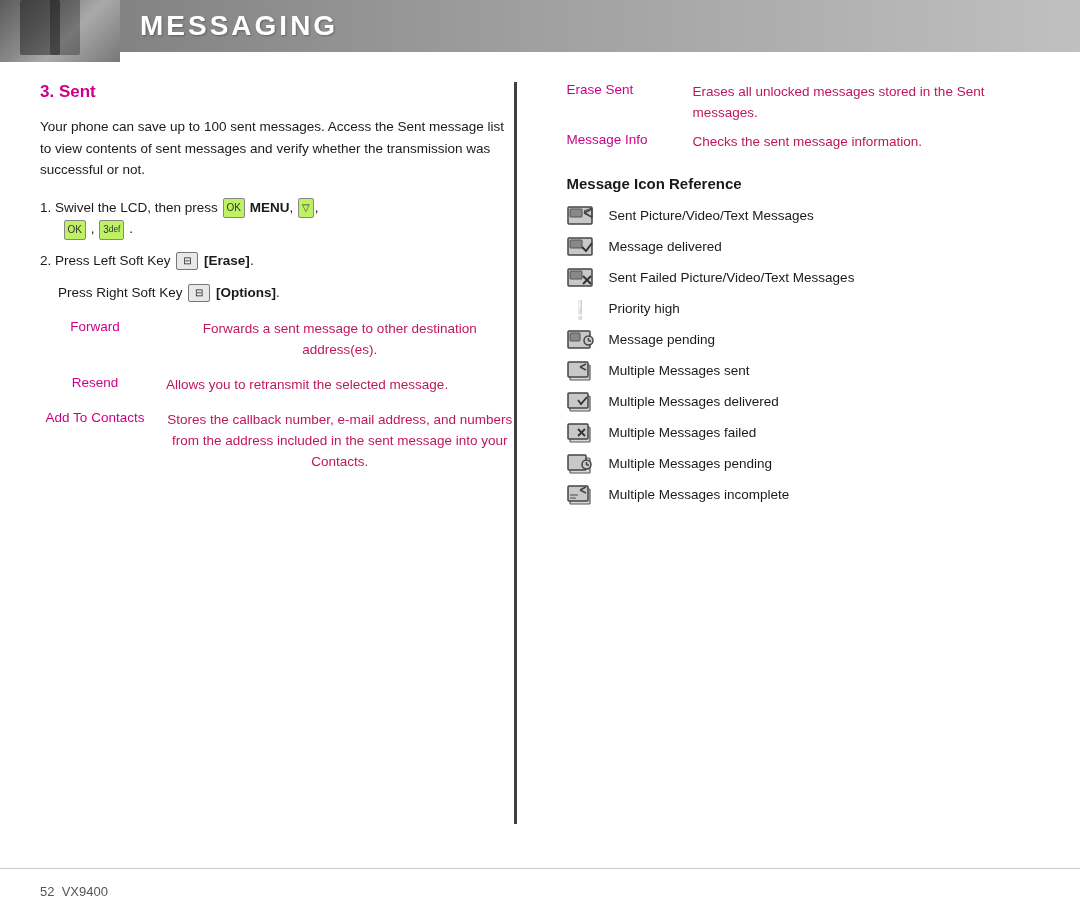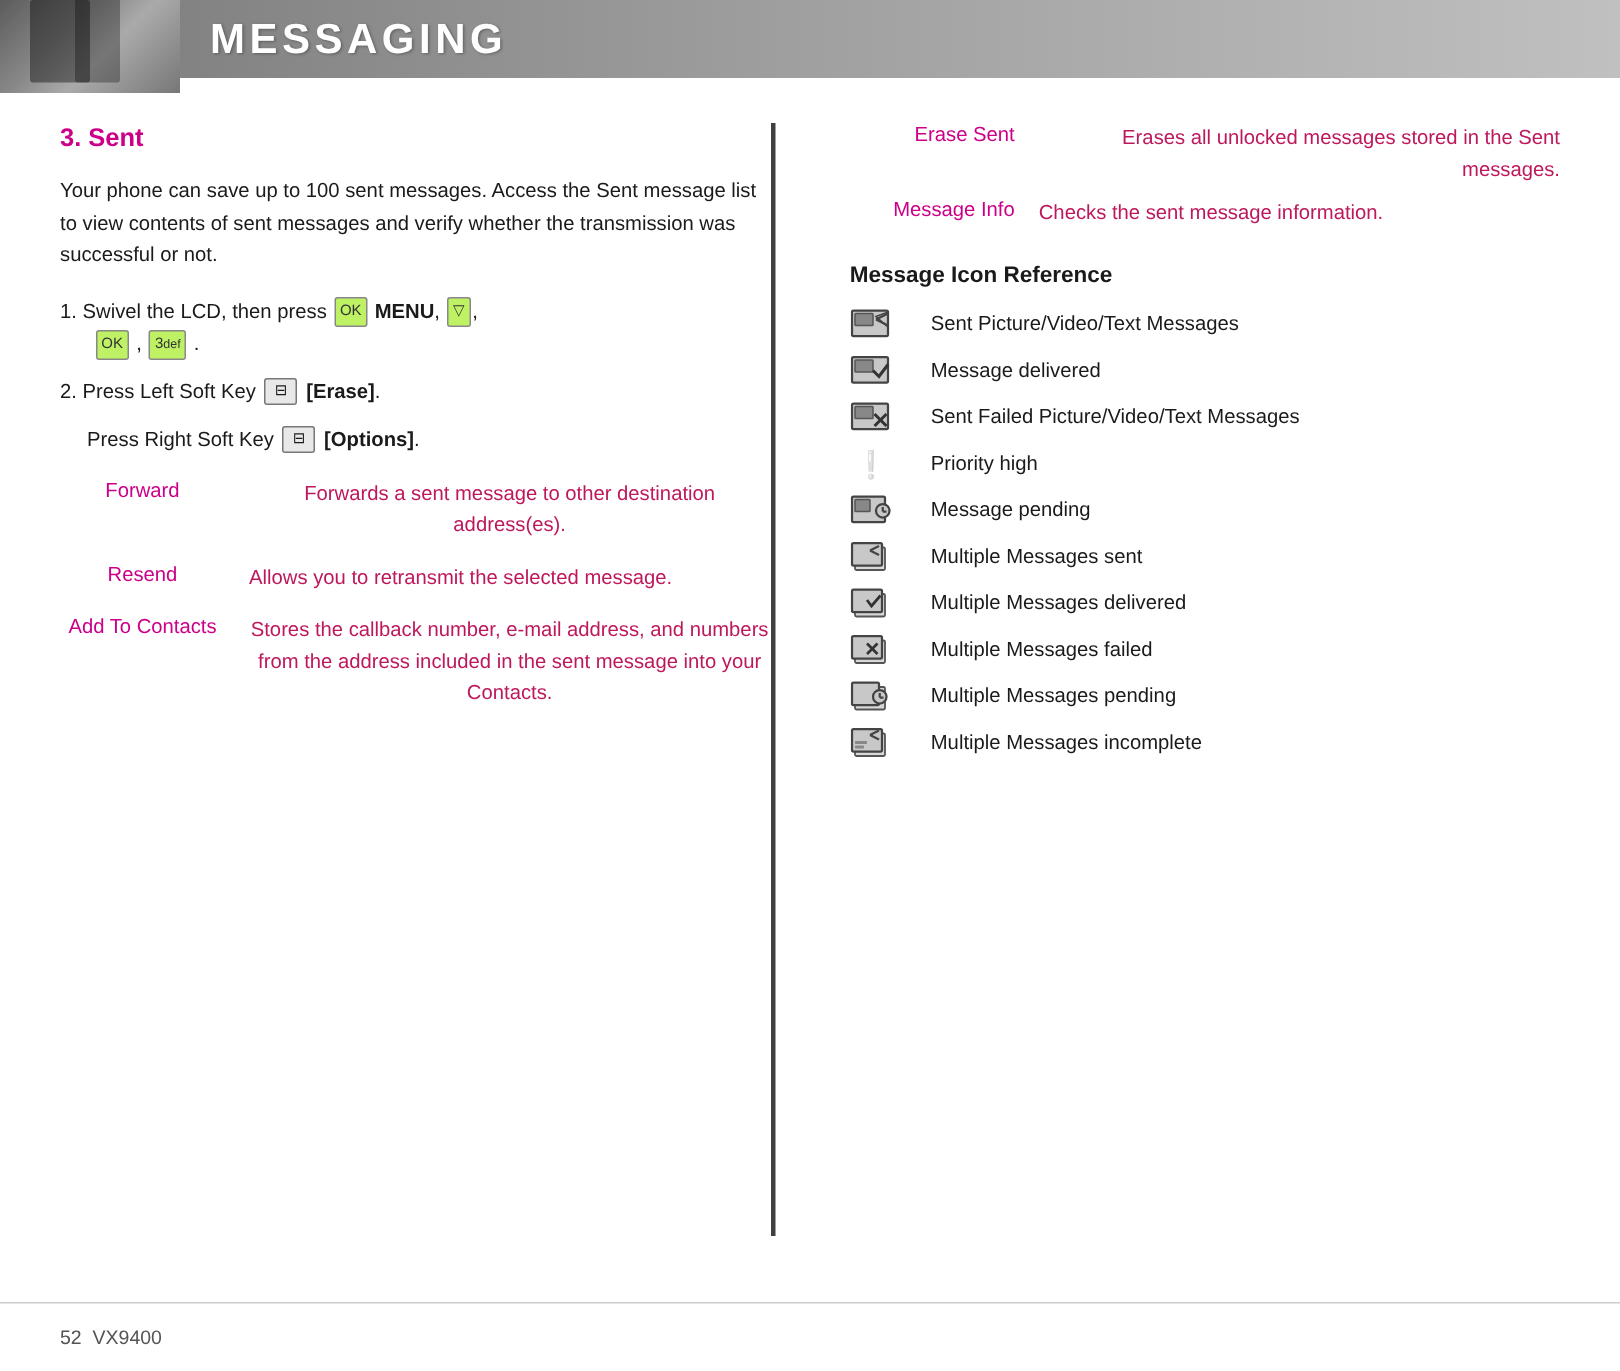--- a/index.html
+++ b/index.html
@@ -133,42 +133,41 @@
       line-height: 1.55;
       color: #be185d;
     }
 
     
     .menu-items {
       display: flex;
       flex-direction: column;
       gap: 8px;
       margin-bottom: 22px;
-      text-align: right;
     }
 
     
     .icon-section-title {
       font-size: 15px;
       font-weight: bold;
       color: #1a1a1a;
       margin-bottom: 14px;
       margin-top: 4px;
     }
 
     .icon-list {
       display: flex;
       flex-direction: column;
       gap: 9px;
     }
 
     .icon-row {
       display: flex;
       align-items: center;
-      gap: 26px;
+      gap: 14px;
     }
 
     .msg-icon {
       width: 28px;
       height: 22px;
       flex-shrink: 0;
       display: flex;
       align-items: center;
       justify-content: center;
     }

